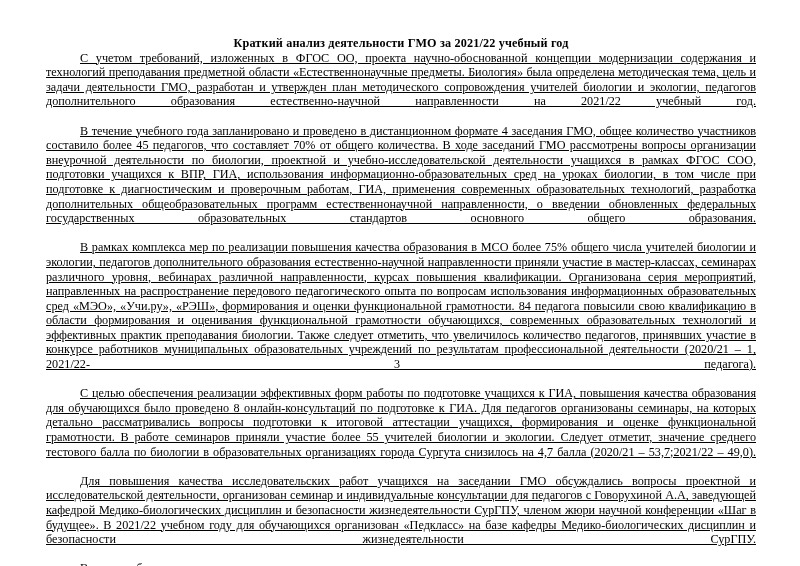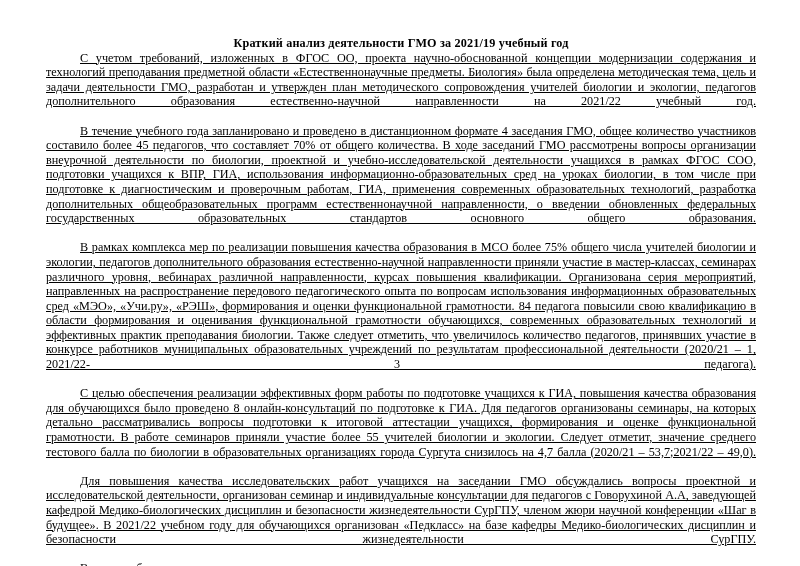--- a/index.html
+++ b/index.html
@@ -55,21 +55,21 @@
     content: none;
   }
 </style>
 </head>
 <body>
 
 <div id="page">
 
   <div id="doc-body">
 
-    <h1 class="doc-title">Краткий анализ деятельности ГМО за 2021/19 учебный год</h1>
+    <h1 class="doc-title">Краткий анализ деятельности ГМО за 2021/22 учебный год</h1>
 
     <p class="para">С учетом требований, изложенных в ФГОС ОО, проекта научно-обоснованной концепции модернизации содержания и технологий преподавания предметной области «Естественнонаучные предметы. Биология» была определена методическая тема, цель и задачи деятельности ГМО, разработан и утвержден план методического сопровождения учителей биологии и экологии, педагогов дополнительного образования естественно-научной направленности на 2021/22 учебный год.</p>
 
     <p class="para">В течение учебного года запланировано и проведено в дистанционном формате 4 заседания ГМО, общее количество участников составило более 45 педагогов, что составляет 70% от общего количества. В ходе заседаний ГМО рассмотрены вопросы организации внеурочной деятельности по биологии, проектной и учебно-исследовательской деятельности учащихся в рамках ФГОС СОО, подготовки учащихся к ВПР, ГИА, использования информационно-образовательных сред на уроках биологии, в том числе при подготовке к диагностическим и проверочным работам, ГИА, применения современных образовательных технологий, разработка дополнительных общеобразовательных программ естественнонаучной направленности, о введении обновленных федеральных государственных образовательных стандартов основного общего образования.</p>
 
     <p class="para">В рамках комплекса мер по реализации повышения качества образования в МСО более 75% общего числа учителей биологии и экологии, педагогов дополнительного образования естественно-научной направленности приняли участие в мастер-классах, семинарах различного уровня, вебинарах различной направленности, курсах повышения квалификации. Организована серия мероприятий, направленных на распространение передового педагогического опыта по вопросам использования информационных образовательных сред «МЭО», «Учи.ру», «РЭШ», формирования и оценки функциональной грамотности. 84 педагога повысили свою квалификацию в области формирования и оценивания функциональной грамотности обучающихся, современных образовательных технологий и эффективных практик преподавания биологии. Также следует отметить, что увеличилось количество педагогов, принявших участие в конкурсе работников муниципальных образовательных учреждений по результатам профессиональной деятельности (2020/21 – 1, 2021/22- 3 педагога).</p>
 
     <p class="para">С целью обеспечения реализации эффективных форм работы по подготовке учащихся к ГИА, повышения качества образования для обучающихся было проведено 8 онлайн-консультаций по подготовке к ГИА.  Для педагогов организованы семинары, на которых детально рассматривались вопросы подготовки к итоговой аттестации учащихся, формирования и оценке функциональной грамотности. В работе семинаров приняли участие более 55 учителей биологии и экологии. Следует отметит, значение среднего тестового балла по биологии в образовательных организациях города Сургута снизилось на 4,7 балла (2020/21 – 53,7;2021/22 – 49,0).</p>
 
     <p class="para">Для повышения качества исследовательских работ учащихся на заседании ГМО обсуждались вопросы проектной и исследовательской деятельности, организован семинар и индивидуальные консультации для педагогов с Говорухиной А.А, заведующей кафедрой Медико-биологических дисциплин и безопасности жизнедеятельности СурГПУ, членом жюри научной конференции «Шаг в будущее». В 2021/22 учебном году для обучающихся организован «Педкласс» на базе кафедры Медико-биологических дисциплин и безопасности жизнедеятельности СурГПУ.</p>

